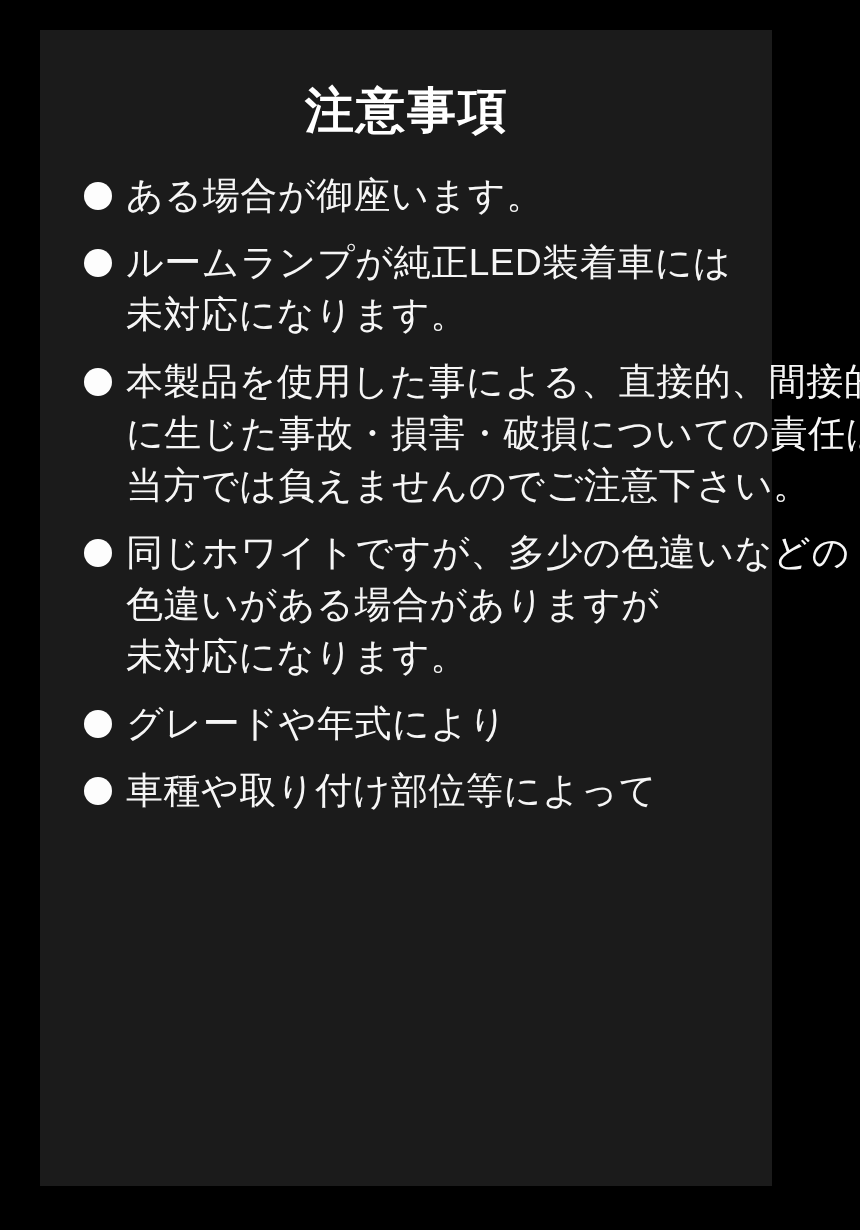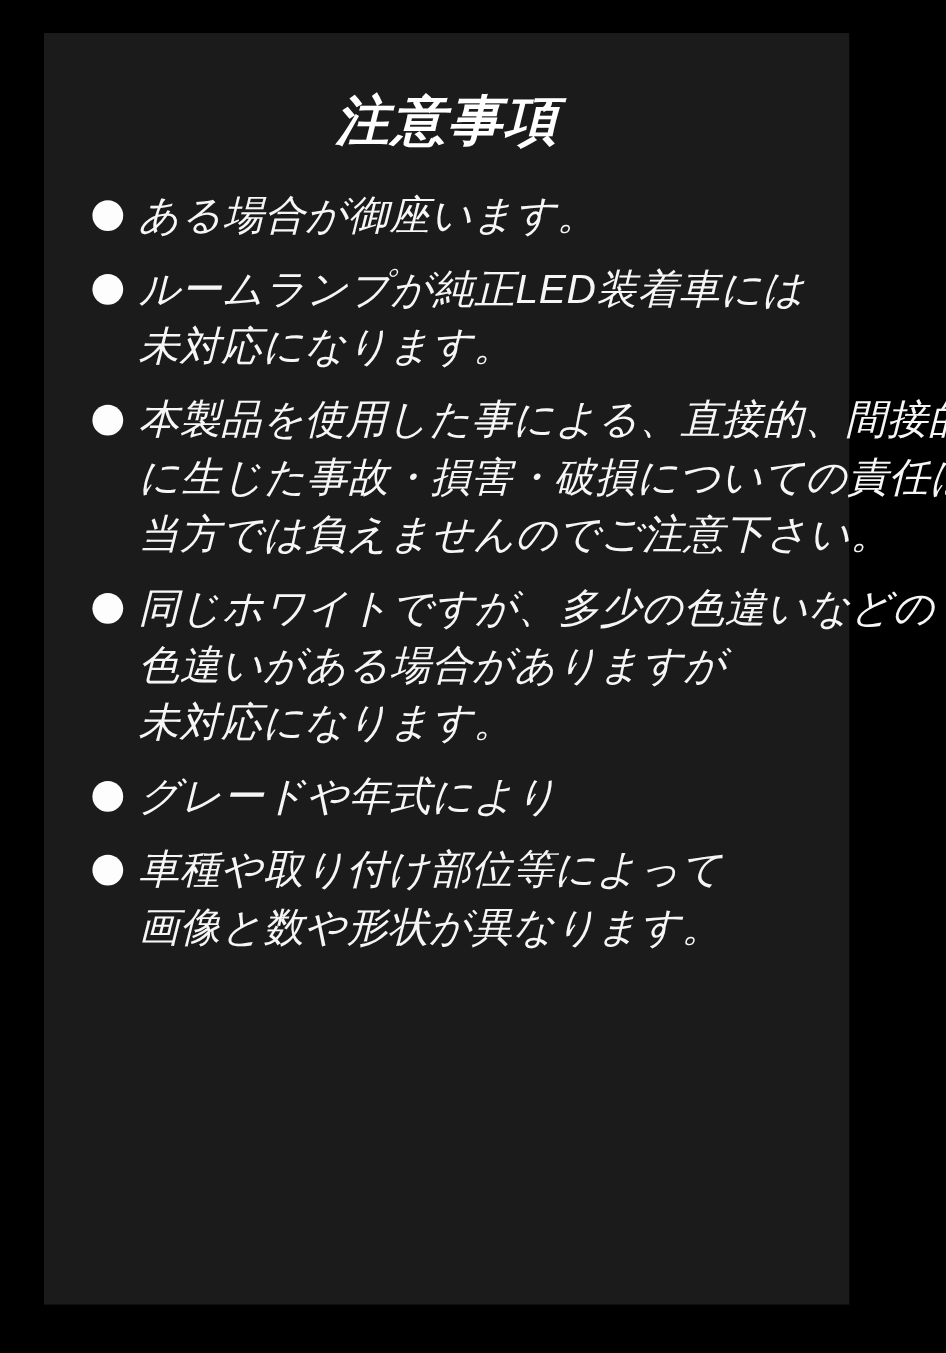--- a/index.html
+++ b/index.html
@@ -17,21 +17,20 @@
     background: #000000;
   }
   .panel {
     position: absolute;
     left: 40px;
     top: 30px;
     width: 732px;
     height: 1156px;
     background: #1b1b1b;
     padding: 48px 42px 40px 44px;
-    font-style: italic;
   }
   .title {
     text-align: center;
     color: #ffffff;
     font-size: 49px;
     line-height: 64px;
     font-weight: 800;
     letter-spacing: 2px;
     margin-bottom: 28px;
   }
@@ -107,18 +106,17 @@
     <span class="bullet"></span>
     <div class="item-text">
             <div class="line">グレードや年式により</div>
           </div>
   </div>
 
   <div class="item">
     <span class="bullet"></span>
     <div class="item-text">
             <div class="line">車種や取り付け部位等によって</div>
-            <div class="line">画像と数や形状が異なります。</div>
           </div>
   </div>
 </div>
   </div>
 </div>
 
 </body></html>

